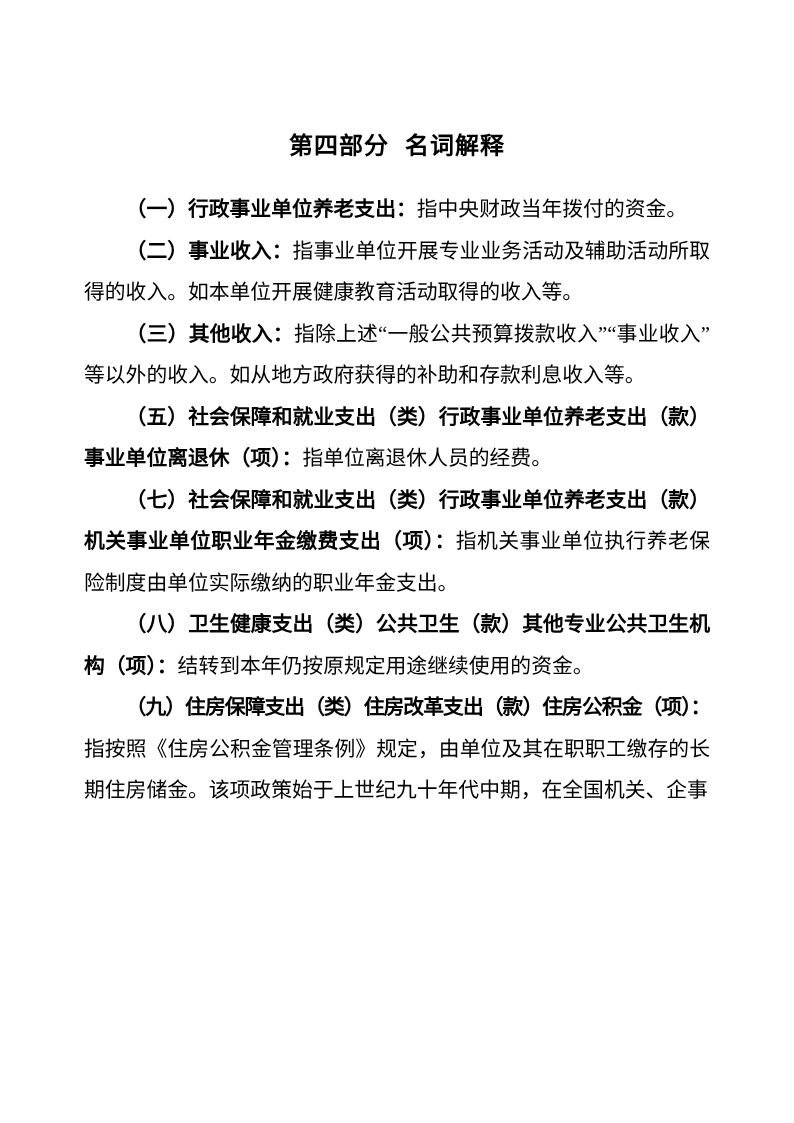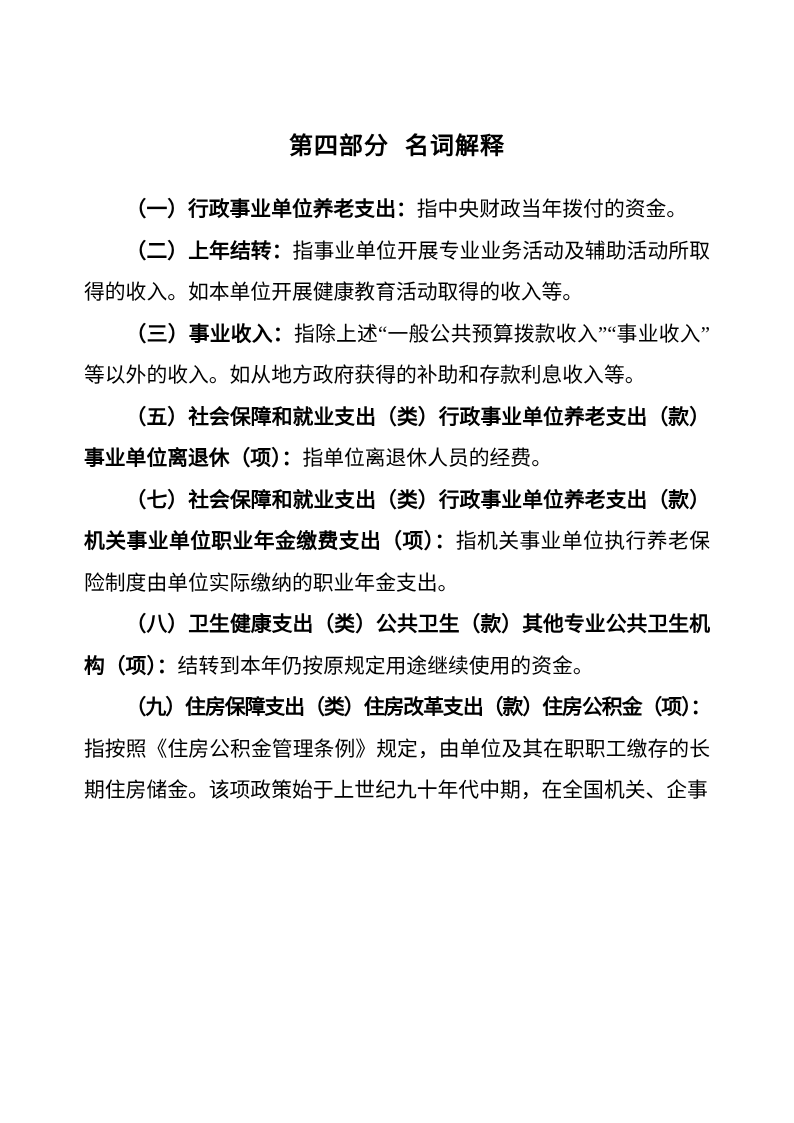--- a/index.html
+++ b/index.html
@@ -68,23 +68,23 @@
 </style>
 </head>
 <body>
 
 <div class="page">
   <h1 class="doc-title">第四部分 名词解释</h1>
 
   <div class="content" id="glossary-content">
   <p class="para"><span class="term">（一）行政事业单位养老支出：</span><span class="def">指中央财政当年拨付的资金。</span></p>
 
-  <p class="para"><span class="term">（二）上年结转：</span><span class="def">指事业单位开展专业业务活动及辅助活动所取得的收入。如本单位开展健康教育活动取得的收入等。</span></p>
+  <p class="para"><span class="term">（二）事业收入：</span><span class="def">指事业单位开展专业业务活动及辅助活动所取得的收入。如本单位开展健康教育活动取得的收入等。</span></p>
 
-  <p class="para"><span class="term">（三）事业收入：</span><span class="def">指除上述“一般公共预算拨款收入”“事业收入”等以外的收入。如从地方政府获得的补助和存款利息收入等。</span></p>
+  <p class="para"><span class="term">（三）其他收入：</span><span class="def">指除上述“一般公共预算拨款收入”“事业收入”等以外的收入。如从地方政府获得的补助和存款利息收入等。</span></p>
 
 
   <p class="para"><span class="term">（五）社会保障和就业支出（类）行政事业单位养老支出（款）事业单位离退休（项）：</span><span class="def">指单位离退休人员的经费。</span></p>
 
 
   <p class="para"><span class="term">（七）社会保障和就业支出（类）行政事业单位养老支出（款）机关事业单位职业年金缴费支出（项）：</span><span class="def">指机关事业单位执行养老保险制度由单位实际缴纳的职业年金支出。</span></p>
 
   <p class="para"><span class="term">（八）卫生健康支出（类）公共卫生（款）其他专业公共卫生机构（项）：</span><span class="def">结转到本年仍按原规定用途继续使用的资金。</span></p>
 
   <p class="para tight"><span class="term">（九）住房保障支出（类）住房改革支出（款）住房公积金（项）：</span><span class="def">指按照《住房公积金管理条例》规定，由单位及其在职职工缴存的长期住房储金。该项政策始于上世纪九十年代中期，在全国机关、企事</span></p>

